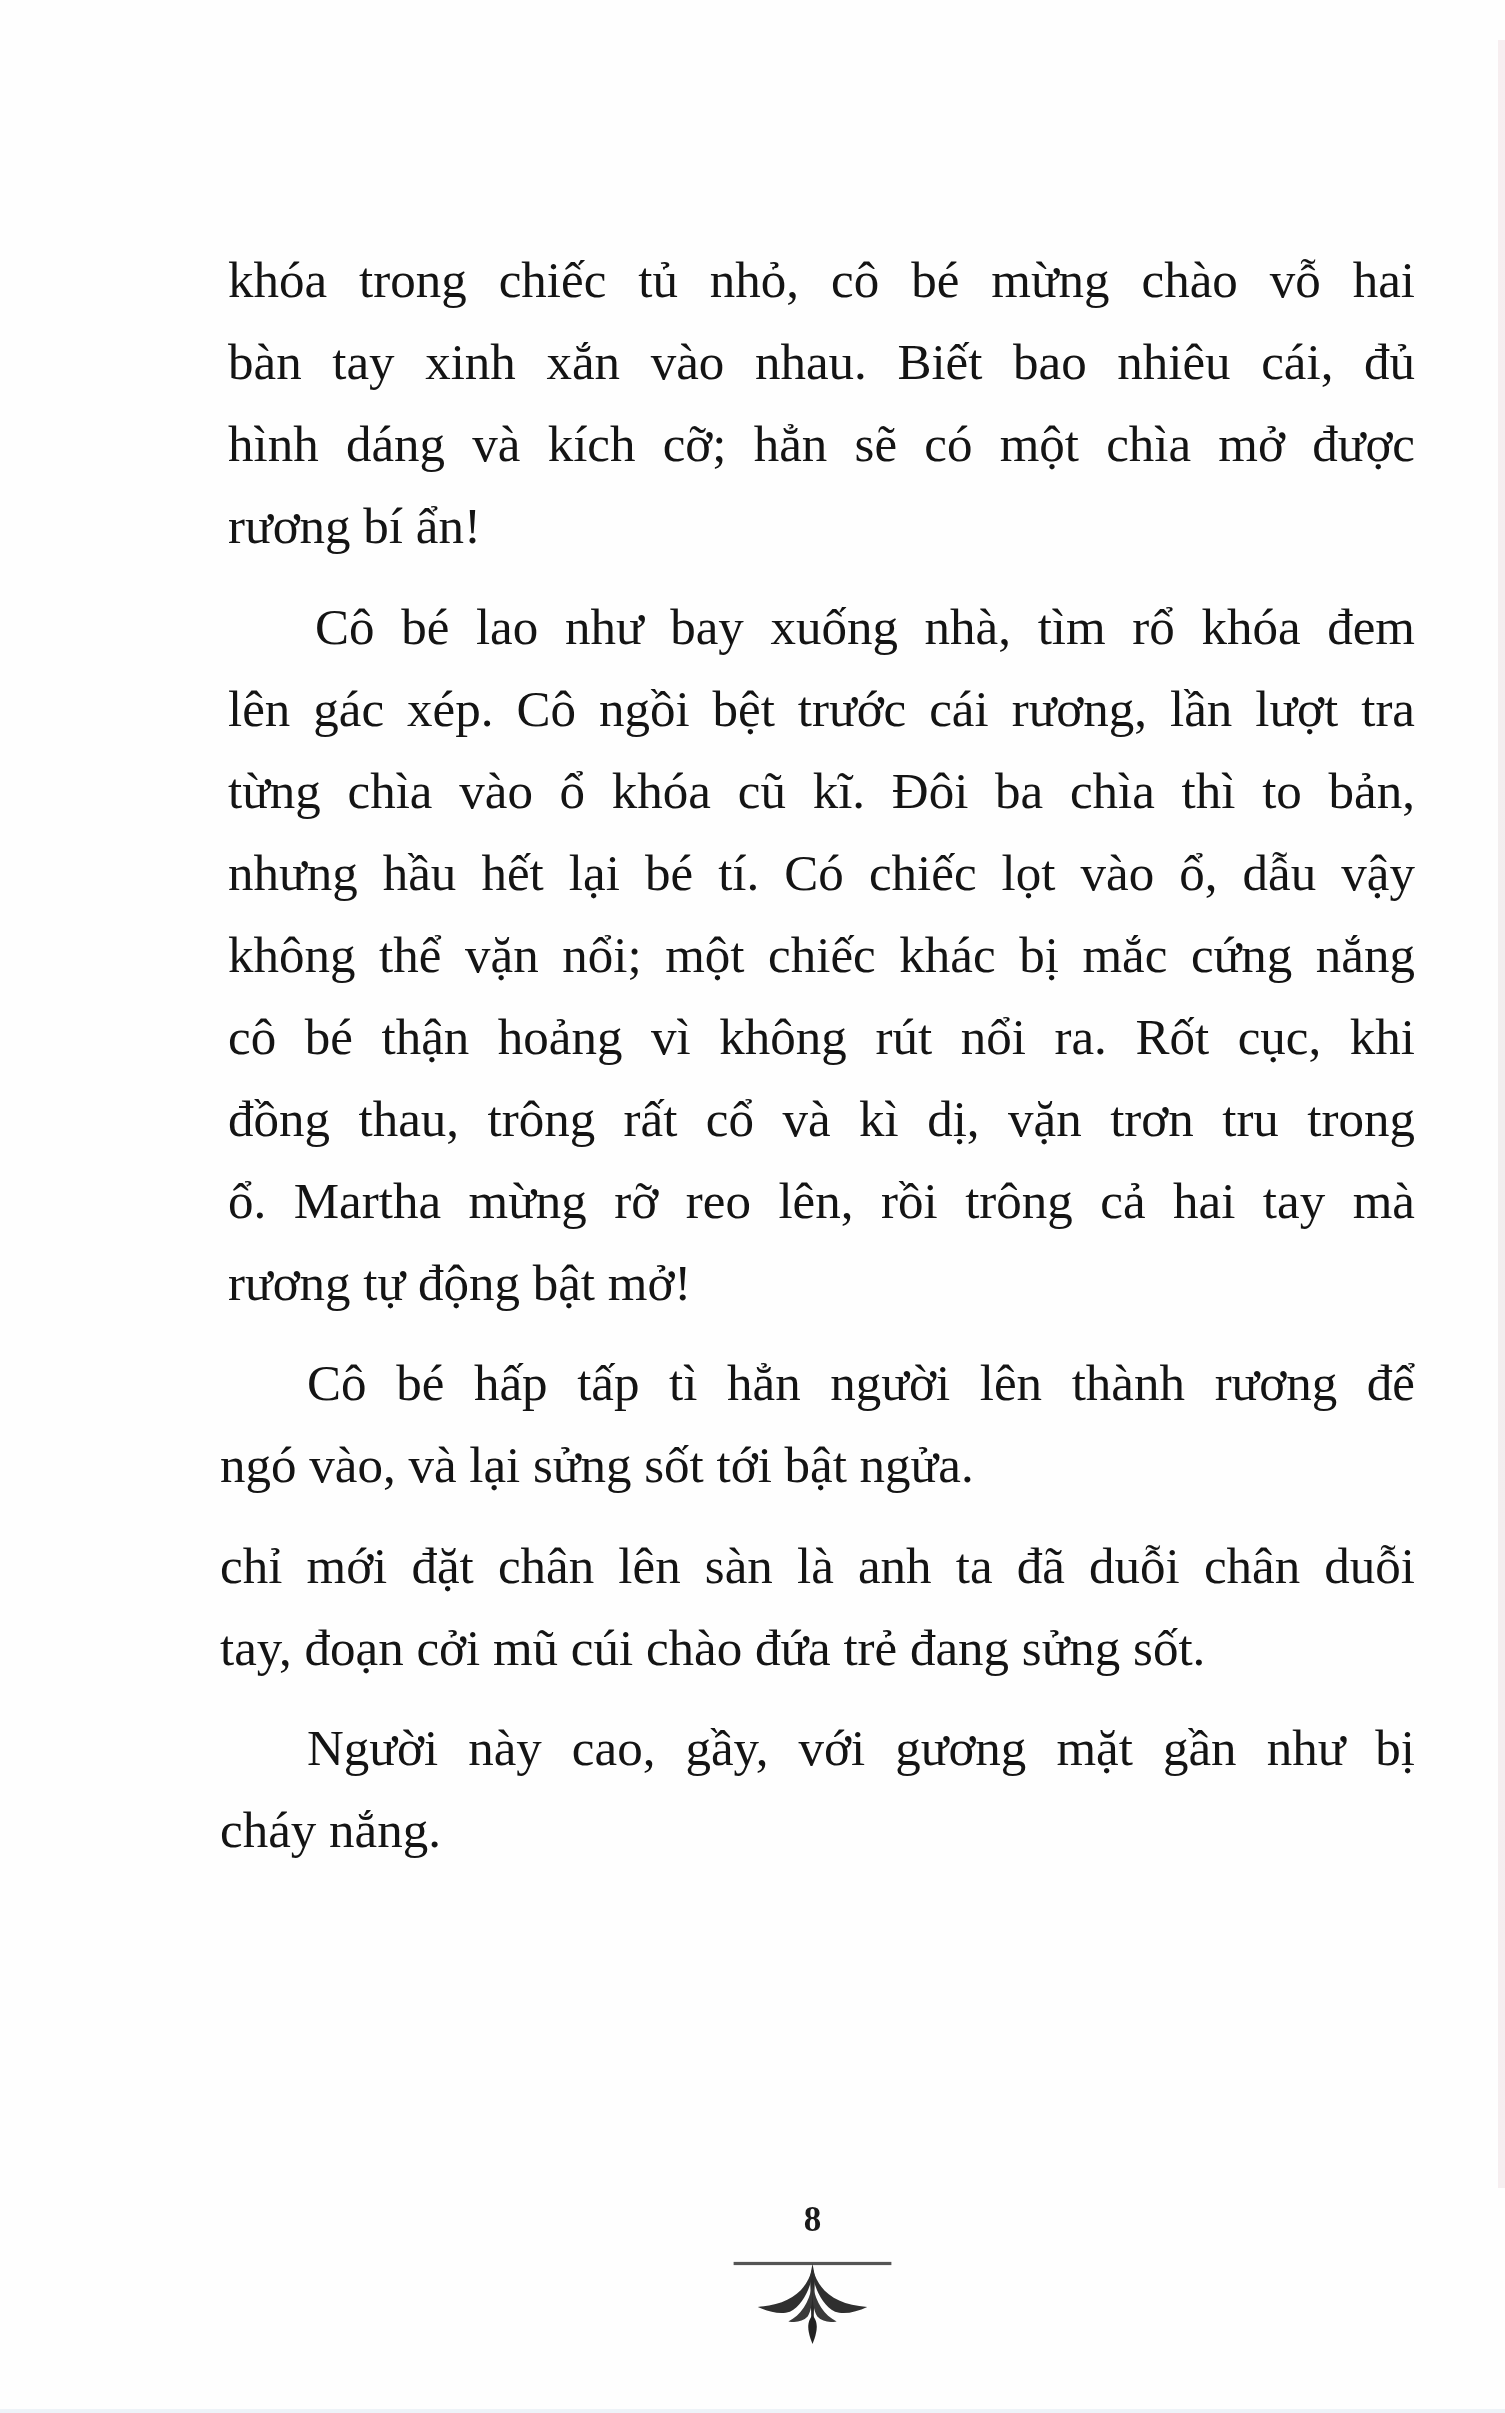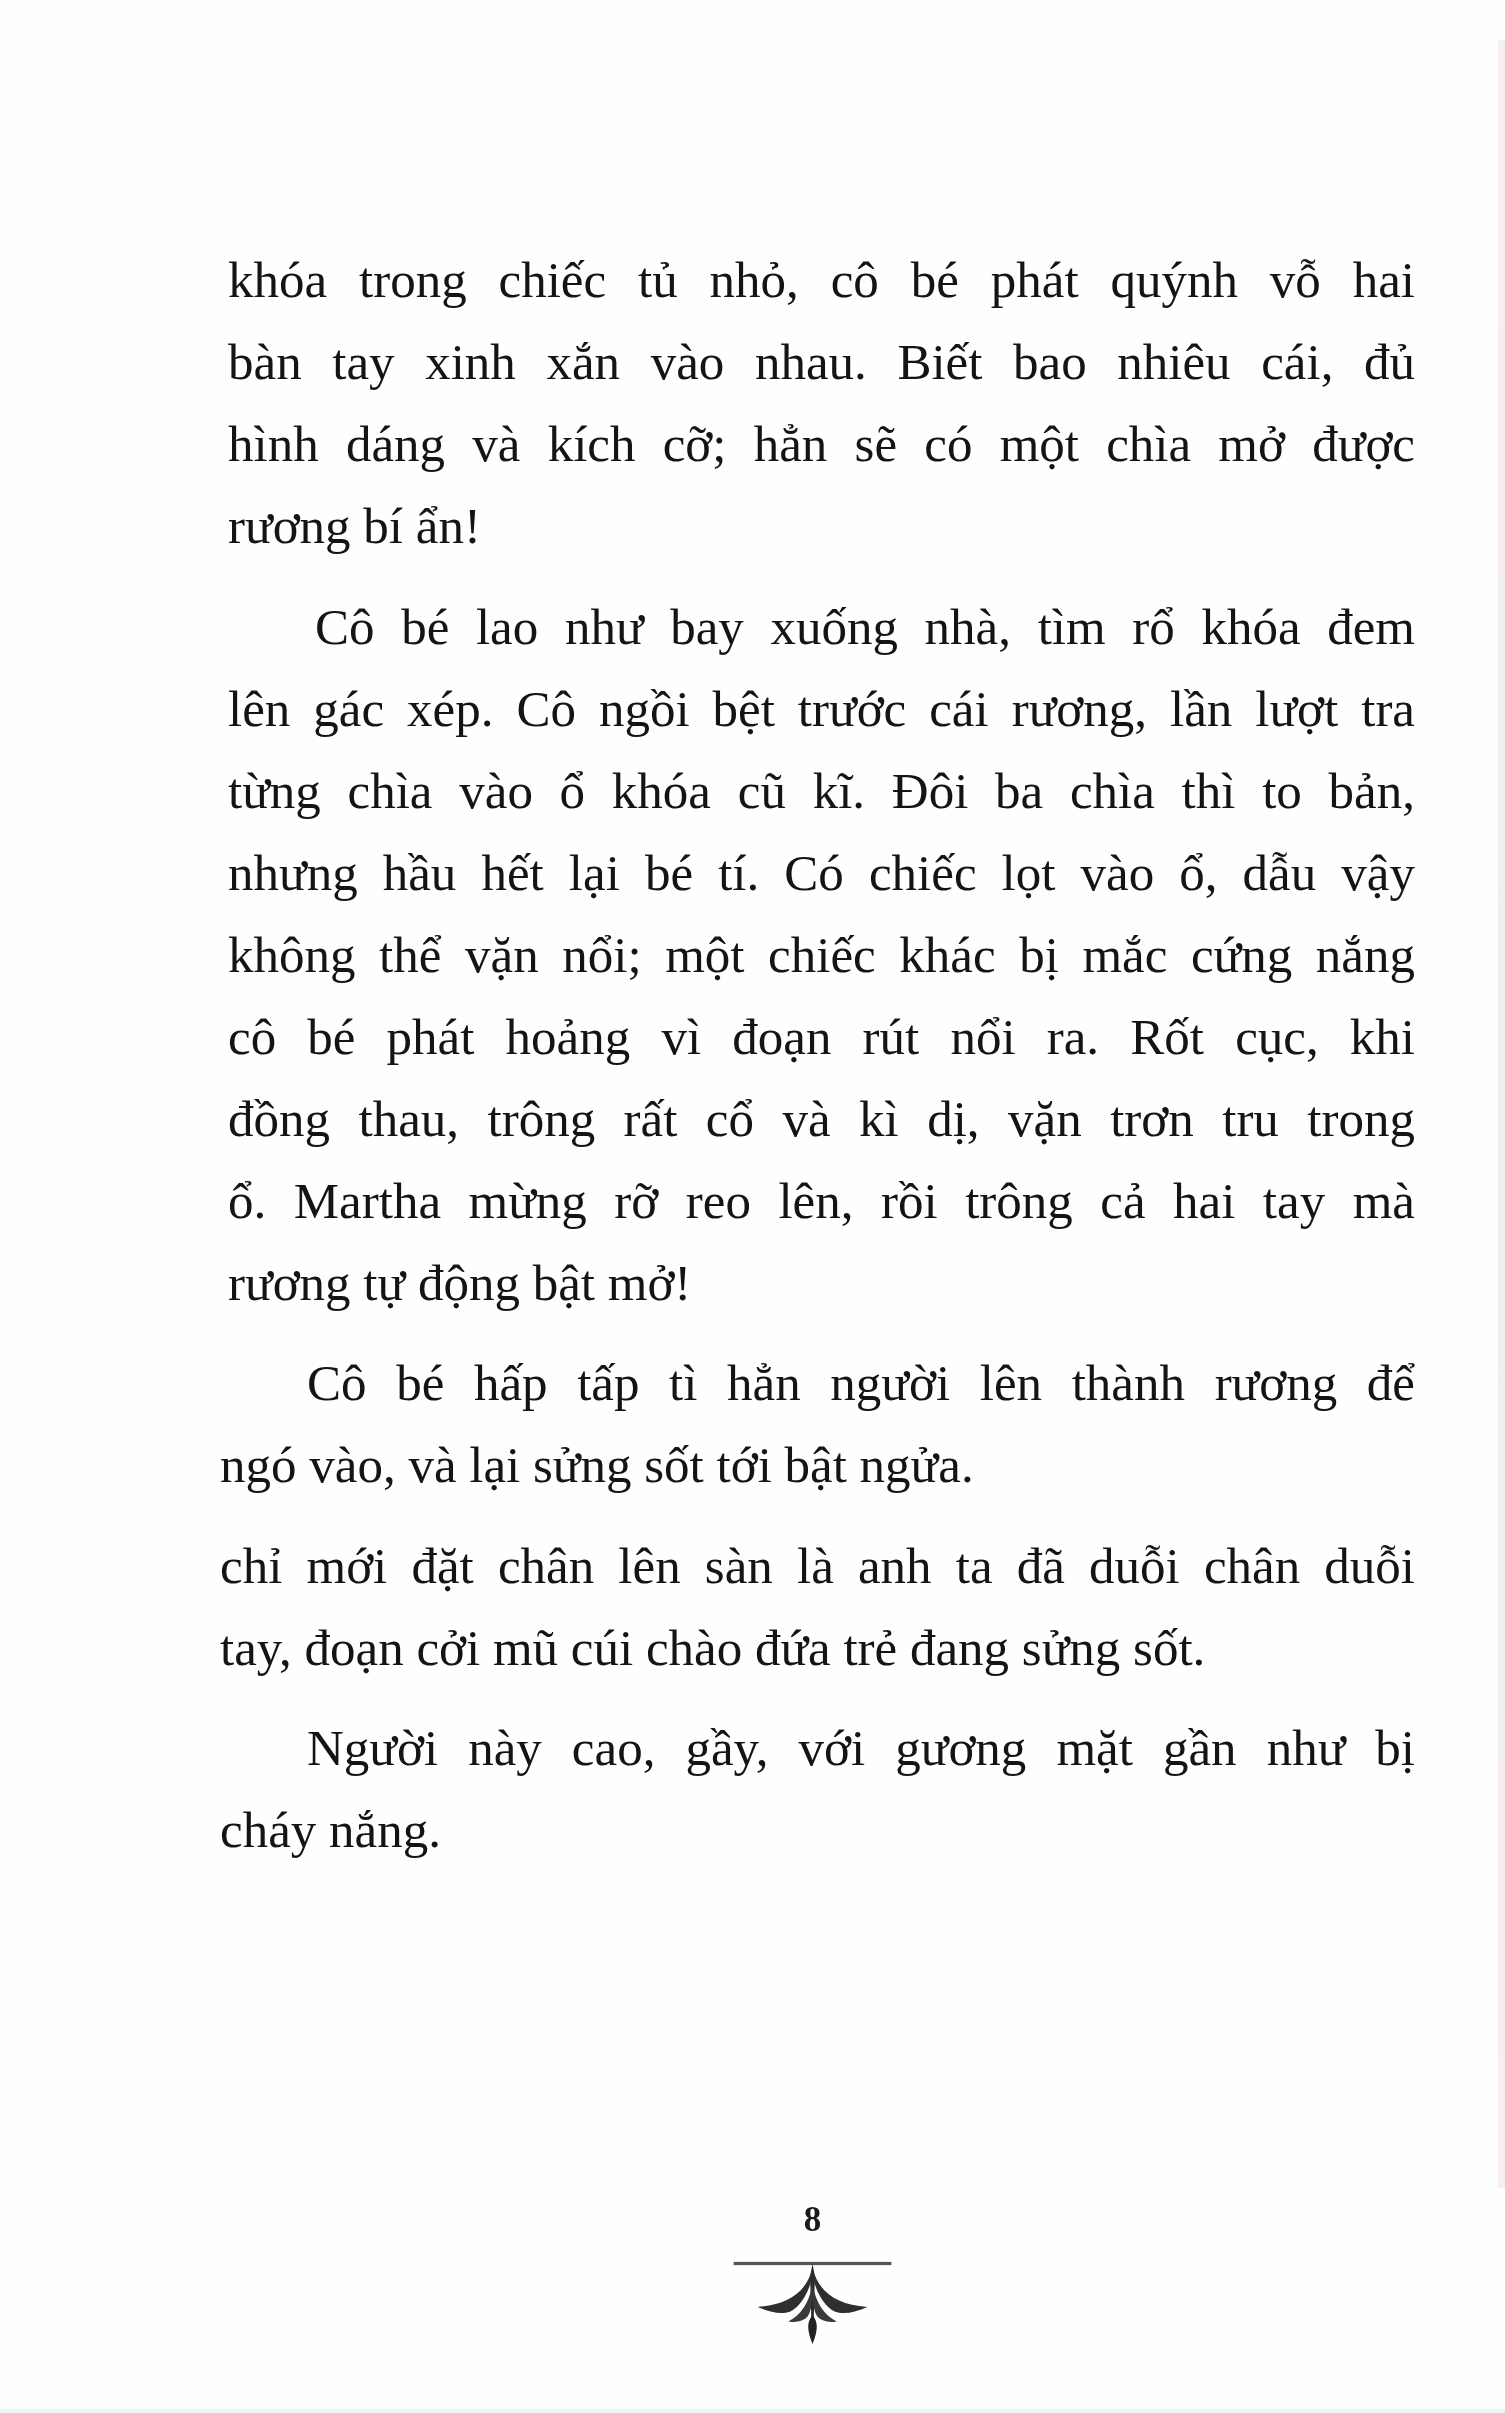--- a/index.html
+++ b/index.html
@@ -93,33 +93,33 @@
 <body>
 
 <div class="page">
 
   <div class="edge-strip"></div>
   <div class="bottom-strip"></div>
 
   <div class="text-block">
 
     <div class="para">
-      <span class="line">khóa trong chiếc tủ nhỏ, cô bé phát quýnh vỗ hai</span>
+      <span class="line">khóa trong chiếc tủ nhỏ, cô bé mừng chào vỗ hai</span>
       <span class="line">bàn tay xinh xắn vào nhau. Biết bao nhiêu cái, đủ</span>
       <span class="line">hình dáng và kích cỡ; hẳn sẽ có một chìa mở được</span>
       <span class="line last">rương bí ẩn!</span>
     </div>
 
     <div class="para">
       <span class="line indent">Cô bé lao như bay xuống nhà, tìm rổ khóa đem</span>
       <span class="line">lên gác xép. Cô ngồi bệt trước cái rương, lần lượt tra</span>
       <span class="line">từng chìa vào ổ khóa cũ kĩ. Đôi ba chìa thì to bản,</span>
       <span class="line">nhưng hầu hết lại bé tí. Có chiếc lọt vào ổ, dẫu vậy</span>
       <span class="line">không thể vặn nổi; một chiếc khác bị mắc cứng nắng</span>
-      <span class="line">cô bé phát hoảng vì đoạn rút nổi ra. Rốt cục, khi</span>
+      <span class="line">cô bé thận hoảng vì không rút nổi ra. Rốt cục, khi</span>
       <span class="line">đồng thau, trông rất cổ và kì dị, vặn trơn tru trong</span>
       <span class="line">ổ. Martha mừng rỡ reo lên, rồi trông cả hai tay mà</span>
       <span class="line last">rương tự động bật mở!</span>
     </div>
 
     <div class="para shift">
       <span class="line indent">Cô bé hấp tấp tì hẳn người lên thành rương để</span>
       <span class="line last">ngó vào, và lại sửng sốt tới bật ngửa.</span>
     </div>
 

